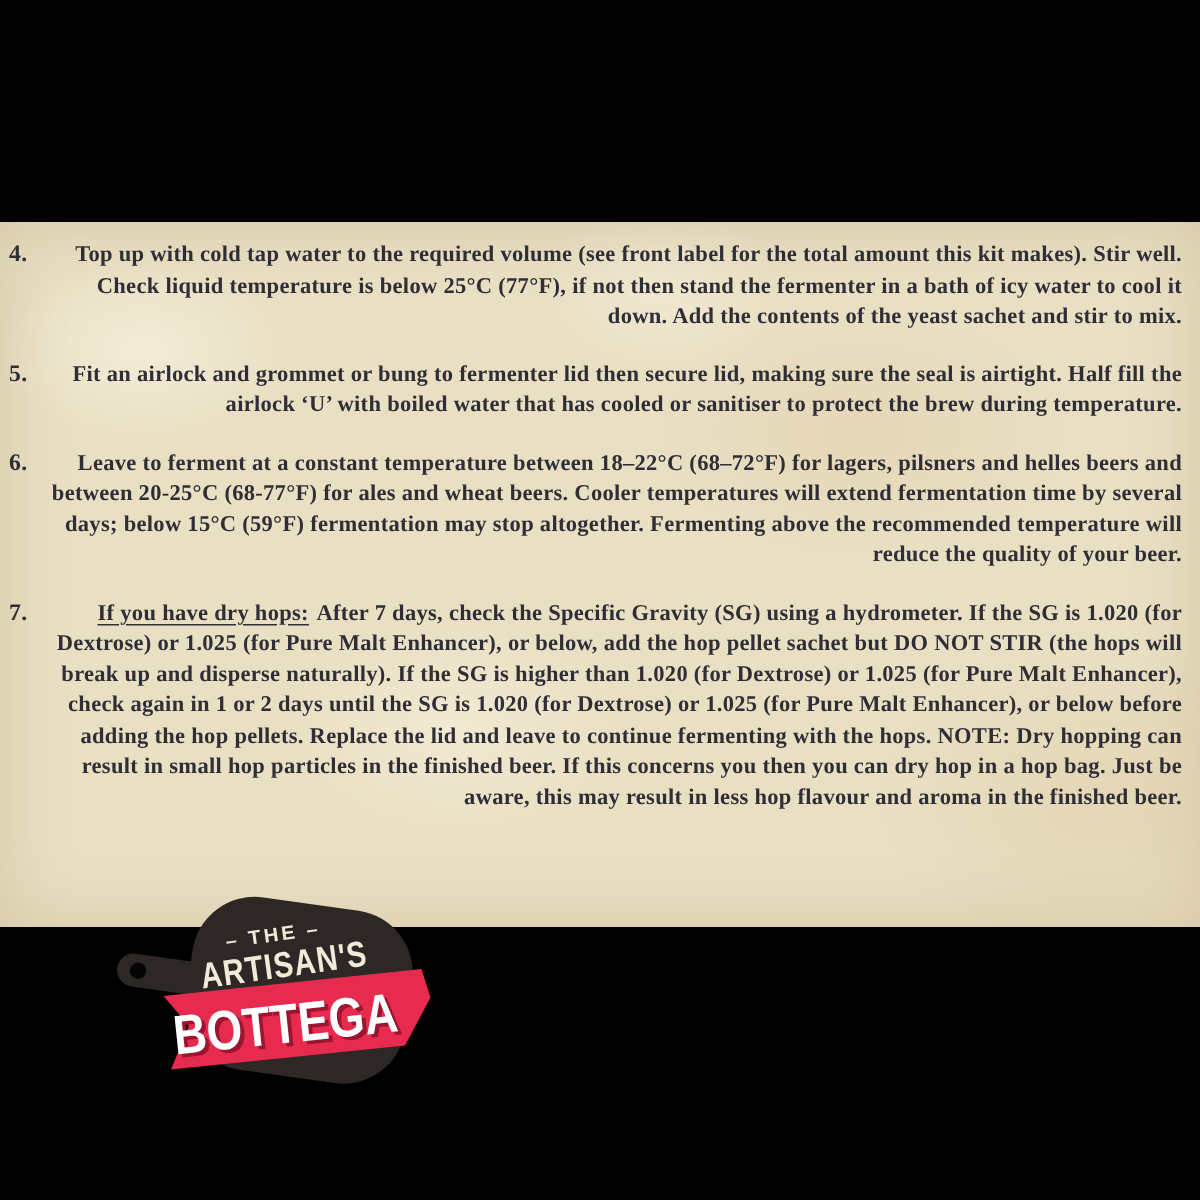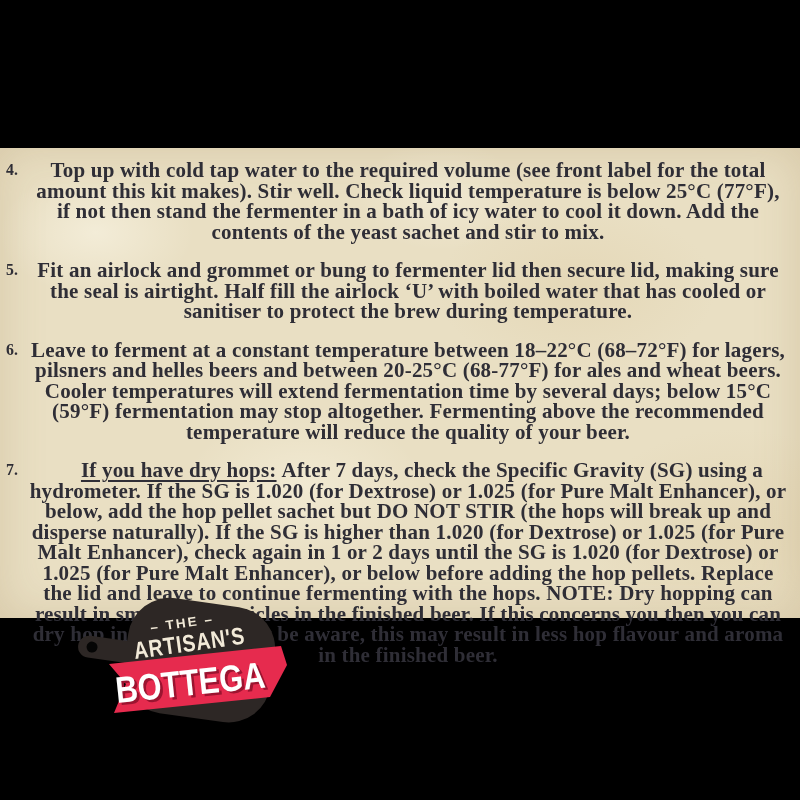--- a/index.html
+++ b/index.html
@@ -20,22 +20,22 @@
     padding:12px 12px 0 6px;
     color:#2f2e36;
   }
   .item{display:flex;margin:0 0 18px 0;}
   .num{
     flex:0 0 22px;width:22px;
     font-weight:700;font-size:15.8px;line-height:20.5px;letter-spacing:.2px;
   }
   .txt{
     flex:1;margin:0;
-    font-weight:700;font-size:21px;line-height:20.5px;letter-spacing:.2px;
-    text-align:center;
+    font-weight:700;font-size:15px;line-height:20.5px;letter-spacing:.2px;
+    text-align:right;
   }
   .lead:not(:empty){text-decoration:underline;text-underline-offset:2.5px;margin-right:5px;margin-left:28px;}
   
   .logo{position:absolute;left:55px;top:588px;width:260px;height:160px;}
   .logo text{font-family:"Liberation Sans", sans-serif;font-weight:700;}
 </style>
 </head>
 <body>
 
 <div class="stage">

